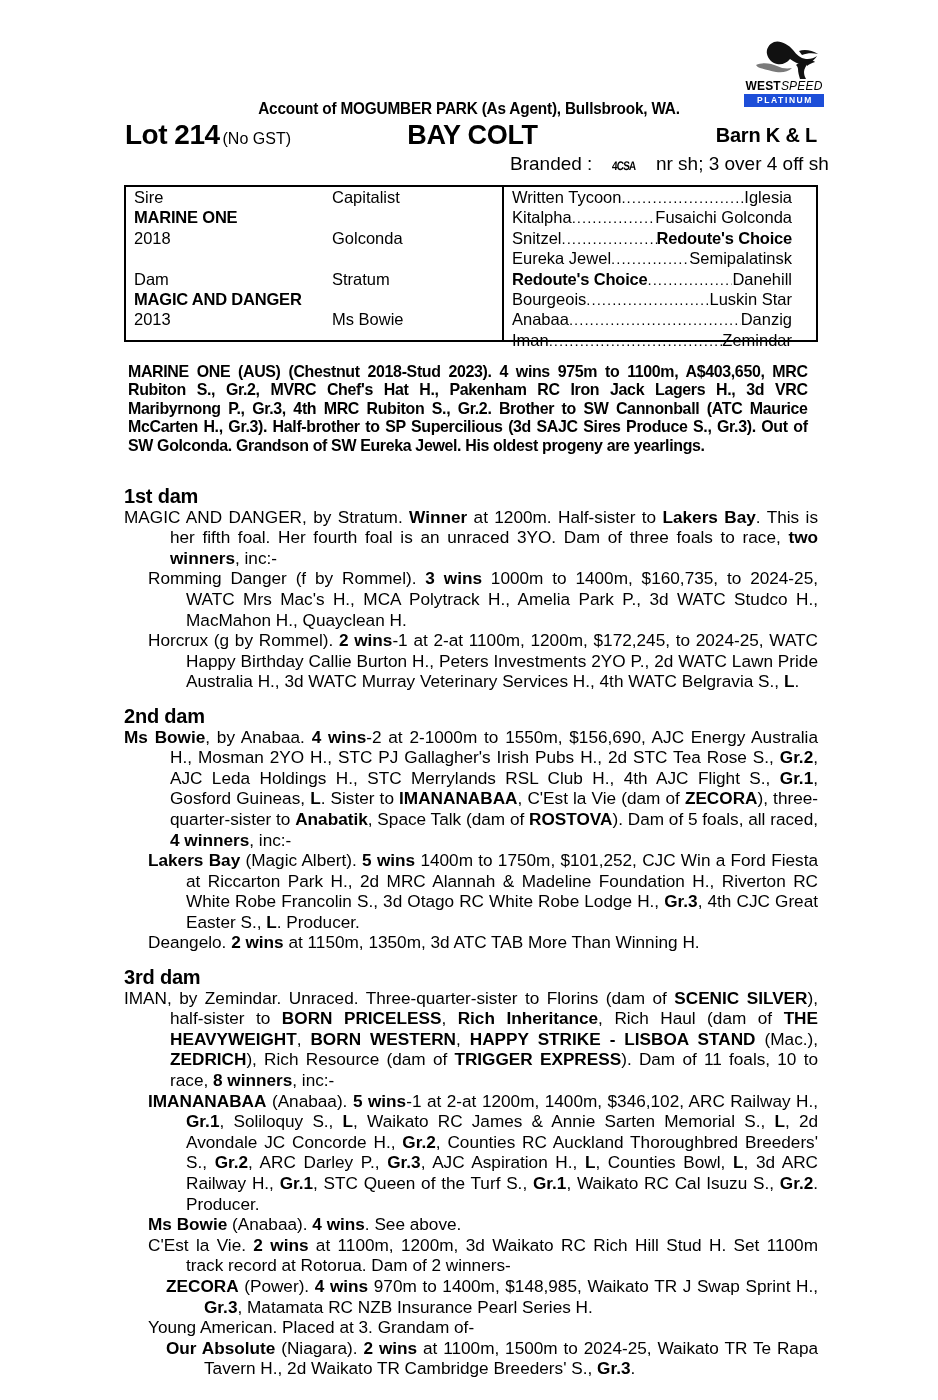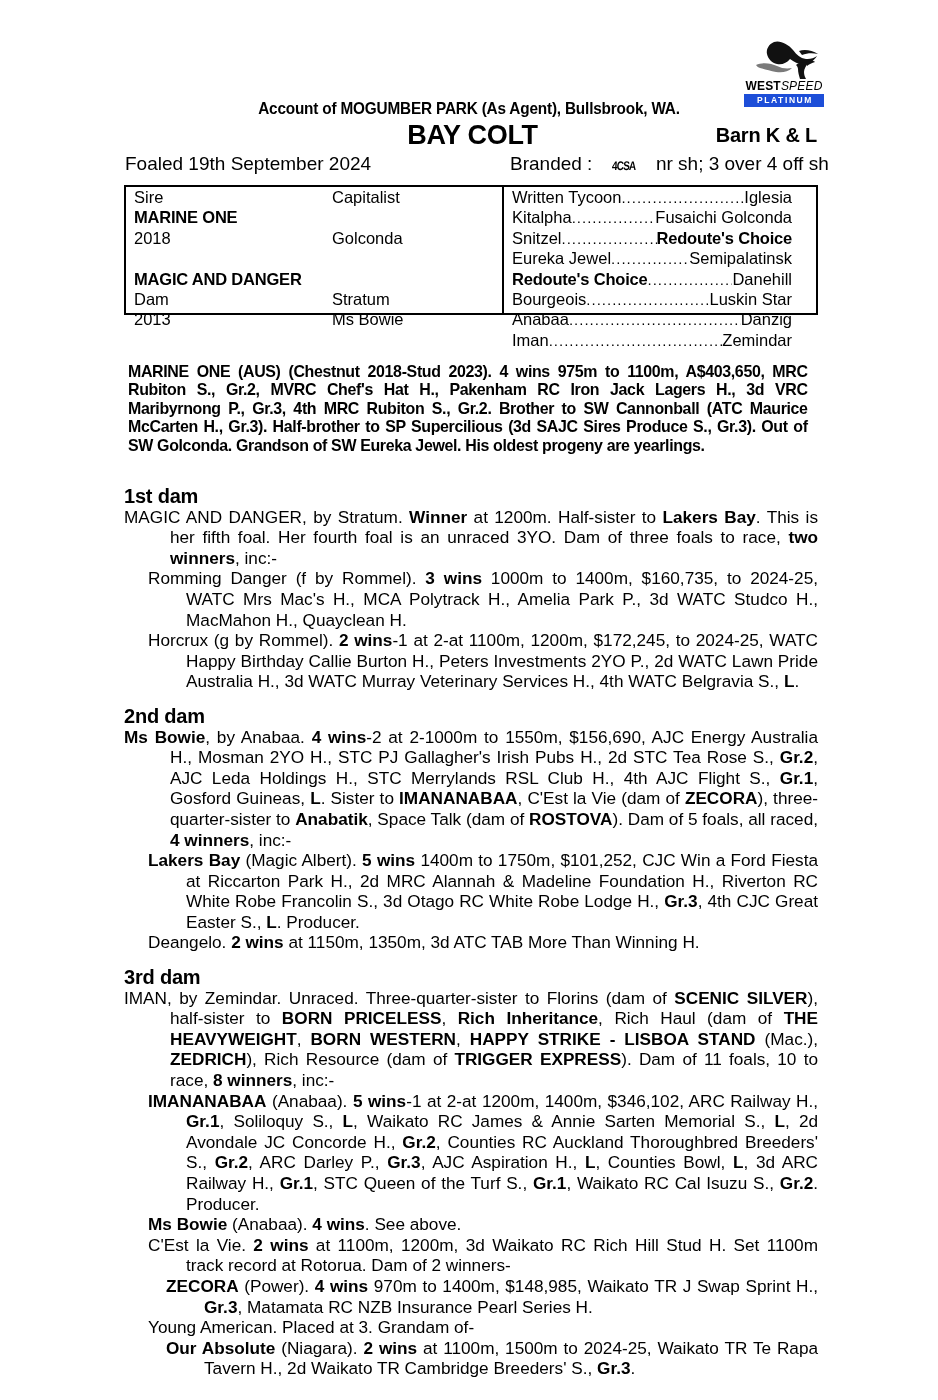--- a/index.html
+++ b/index.html
@@ -135,21 +135,21 @@
     position: relative;
     top: -1px;
   }
 
   
   .ped-table {
     position: absolute;
     top: 185px;
     left: 124px;
     width: 694px;
-    height: 130px;
+    height: 157px;
     border: 2px solid #000;
     box-sizing: border-box;
   }
   .ped-divider {
     position: absolute;
     left: 376px;
     top: 0;
     width: 2px;
     height: 100%;
     background: #000;
@@ -262,26 +262,28 @@
       <path d="M52 27 C55 24 60 23 64 25 C62 28 60 31 60 34 C60 37 61 39 62 41 L56 41 C55 38 54 34 54 31 C54 29.5 53 28 52 27 Z" fill="#111"></path>
       <path d="M62 24 C65 22 69 22 71 24 C68 25 65 26 63 28 Z" fill="#111"></path>
     </svg>
     <div class="logo-word"><span class="lw-a">WEST</span><span class="lw-b">SPEED</span></div>
     <div class="logo-sub">PLATINUM</div>
   </div>
 
   <div class="account-line">Account of MOGUMBER PARK (As Agent), Bullsbrook, WA.</div>
 
   <div class="lot-row">
+    <div class="lot-left">
+      <span class="lot-num">Lot 214</span><span class="lot-gst">(No GST)</span>
+    </div>
     <div class="lot-center">BAY COLT</div>
     <div class="lot-right">Barn K &amp; L</div>
   </div>
 
   <div class="foaled-row">
-    <div class="foaled-left">Foaled 19th September 2024</div>
     <div class="foaled-right">
       <span>Branded :</span>
       <span class="brand-glyph">4CSA</span>
       <span>nr sh; 3 over 4 off sh</span>
     </div>
   </div>
 
   <div class="ped-table">
     <div class="ped-divider"></div>
     <div class="ped-col-a" id="ped-col-a">
@@ -295,26 +297,26 @@
         </div>
         <div class="ped-row">
           <span class="pa-name">2018</span>
           <span class="pa-mid">Golconda</span>
         </div>
         <div class="ped-row">
           <span class="pa-name"></span>
           <span class="pa-mid"></span>
         </div>
         <div class="ped-row">
+          <span class="pa-name">Dam</span>
+          <span class="pa-mid">Stratum</span>
+        </div>
+        <div class="ped-row">
           <span class="pa-name pa-bold">MAGIC AND DANGER</span>
           <span class="pa-mid"></span>
-        </div>
-        <div class="ped-row">
-          <span class="pa-name">Dam</span>
-          <span class="pa-mid">Stratum</span>
         </div>
         <div class="ped-row">
           <span class="pa-name">2013</span>
           <span class="pa-mid">Ms Bowie</span>
         </div>
         <div class="ped-row">
           <span class="pa-name"></span>
           <span class="pa-mid"></span>
         </div>
       </div>

